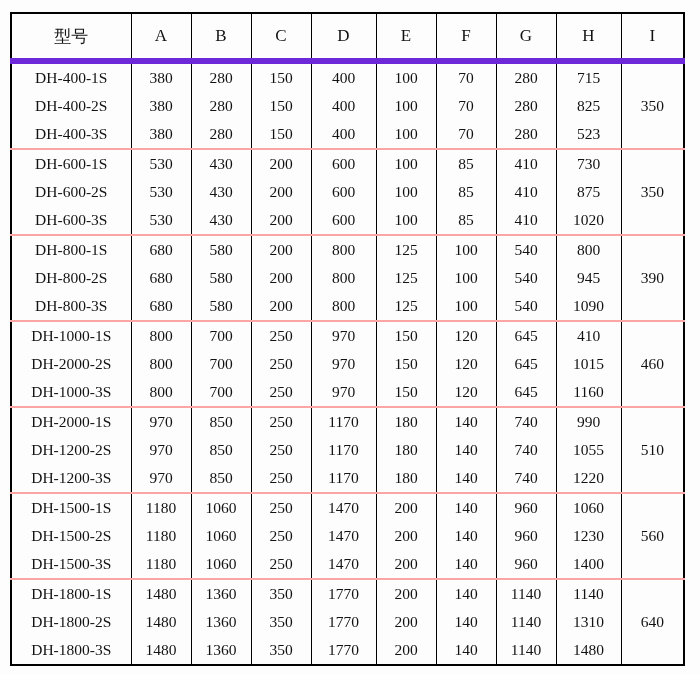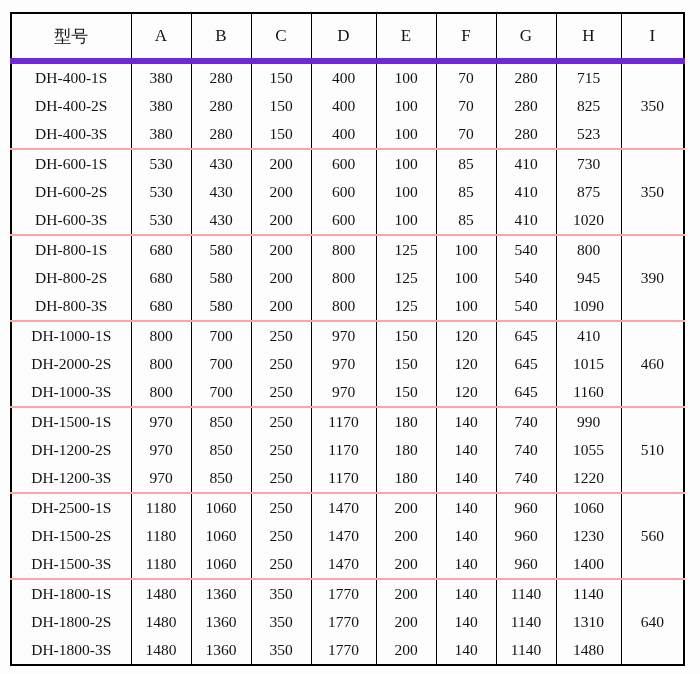--- a/index.html
+++ b/index.html
@@ -233,21 +233,21 @@
           <td>250</td>
           <td>970</td>
           <td>150</td>
           <td>120</td>
           <td>645</td>
           <td>1160</td>
         </tr>
       </tbody>
       <tbody>
         <tr>
-          <td>DH-1500-1S</td>
+          <td>DH-2000-1S</td>
           <td>970</td>
           <td>850</td>
           <td>250</td>
           <td>1170</td>
           <td>180</td>
           <td>140</td>
           <td>740</td>
           <td>990</td>
           <td rowspan="3">510</td>
         </tr>
@@ -269,21 +269,21 @@
           <td>250</td>
           <td>1170</td>
           <td>180</td>
           <td>140</td>
           <td>740</td>
           <td>1220</td>
         </tr>
       </tbody>
       <tbody>
         <tr>
-          <td>DH-2500-1S</td>
+          <td>DH-1500-1S</td>
           <td>1180</td>
           <td>1060</td>
           <td>250</td>
           <td>1470</td>
           <td>200</td>
           <td>140</td>
           <td>960</td>
           <td>1060</td>
           <td rowspan="3">560</td>
         </tr>

